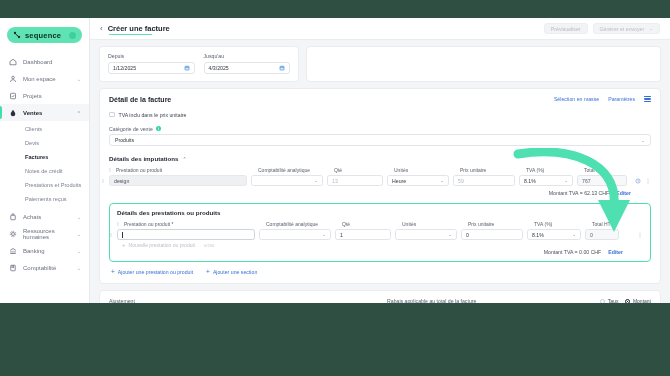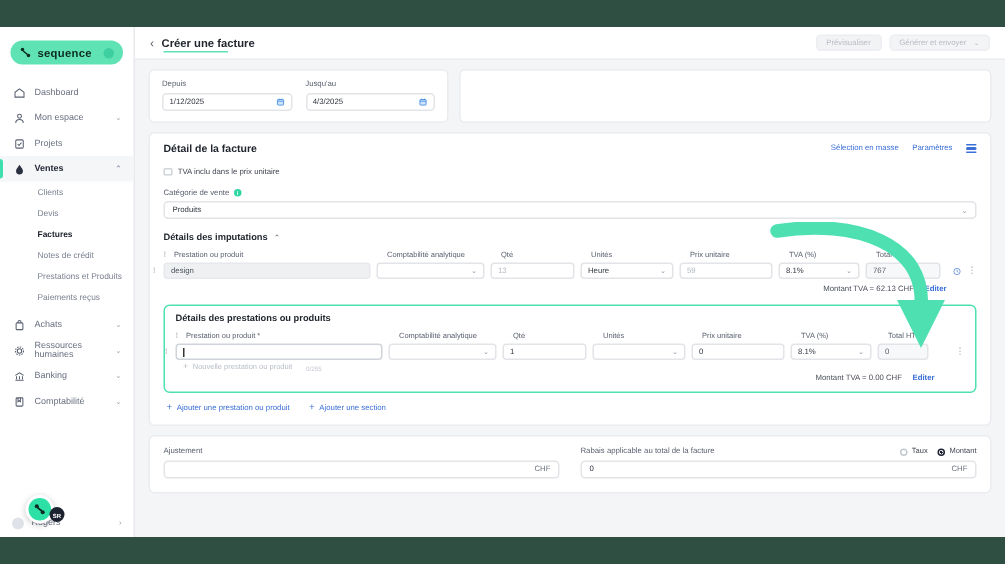--- a/index.html
+++ b/index.html
@@ -4,21 +4,21 @@
 <style>
   * { box-sizing: border-box; margin: 0; padding: 0; }
   html, body { width: 670px; height: 376px; overflow: hidden; }
   body {
     font-family: "Liberation Sans", sans-serif;
     background: #ffffff;
     font-size: 6px;
     color: #2b2f38;
   }
   .screen { position: relative; width: 670px; height: 376px; background: #2f4f43; }
-  .app { position: absolute; left: 0; top: 18px; width: 670px; height: 340px; background: #701a75; display: flex; overflow: hidden; justify-content: space-between; }
+  .app { position: absolute; left: 0; top: 18px; width: 670px; height: 285px; background: #f9a8d4; display: flex; overflow: hidden; justify-content: space-between; }
 
   
   .sidebar { width: 90px; height: 340px; background: #ffffff; border-right: 1px solid #e8e9ec; position: relative; flex: 0 0 90px; }
   .brand { margin: 9px 7px 8px 7px; height: 16px; background: #5fe3b5; border-radius: 9px; display: flex; align-items: center; padding: 0 6px; gap: 4px; }
   .brand-logo { width: 8px; height: 8px; flex: 0 0 8px; position: relative; }
   .brand-name { font-size: 7.5px; font-weight: 700; color: #0d2b22; letter-spacing: .2px; }
   .brand-dot { width: 7px; height: 7px; border-radius: 50%; background: #3ecfa0; margin-left: auto; display:flex; align-items:center; justify-content:center; color:#0d3a2c; font-size:5px; }
 
   .nav { padding: 2px 0 0 0; }
   .nav-item { display: flex; align-items: center; gap: 6px; height: 17px; padding: 0 8px; position: relative; color: #6a7080; font-size: 6px; }

